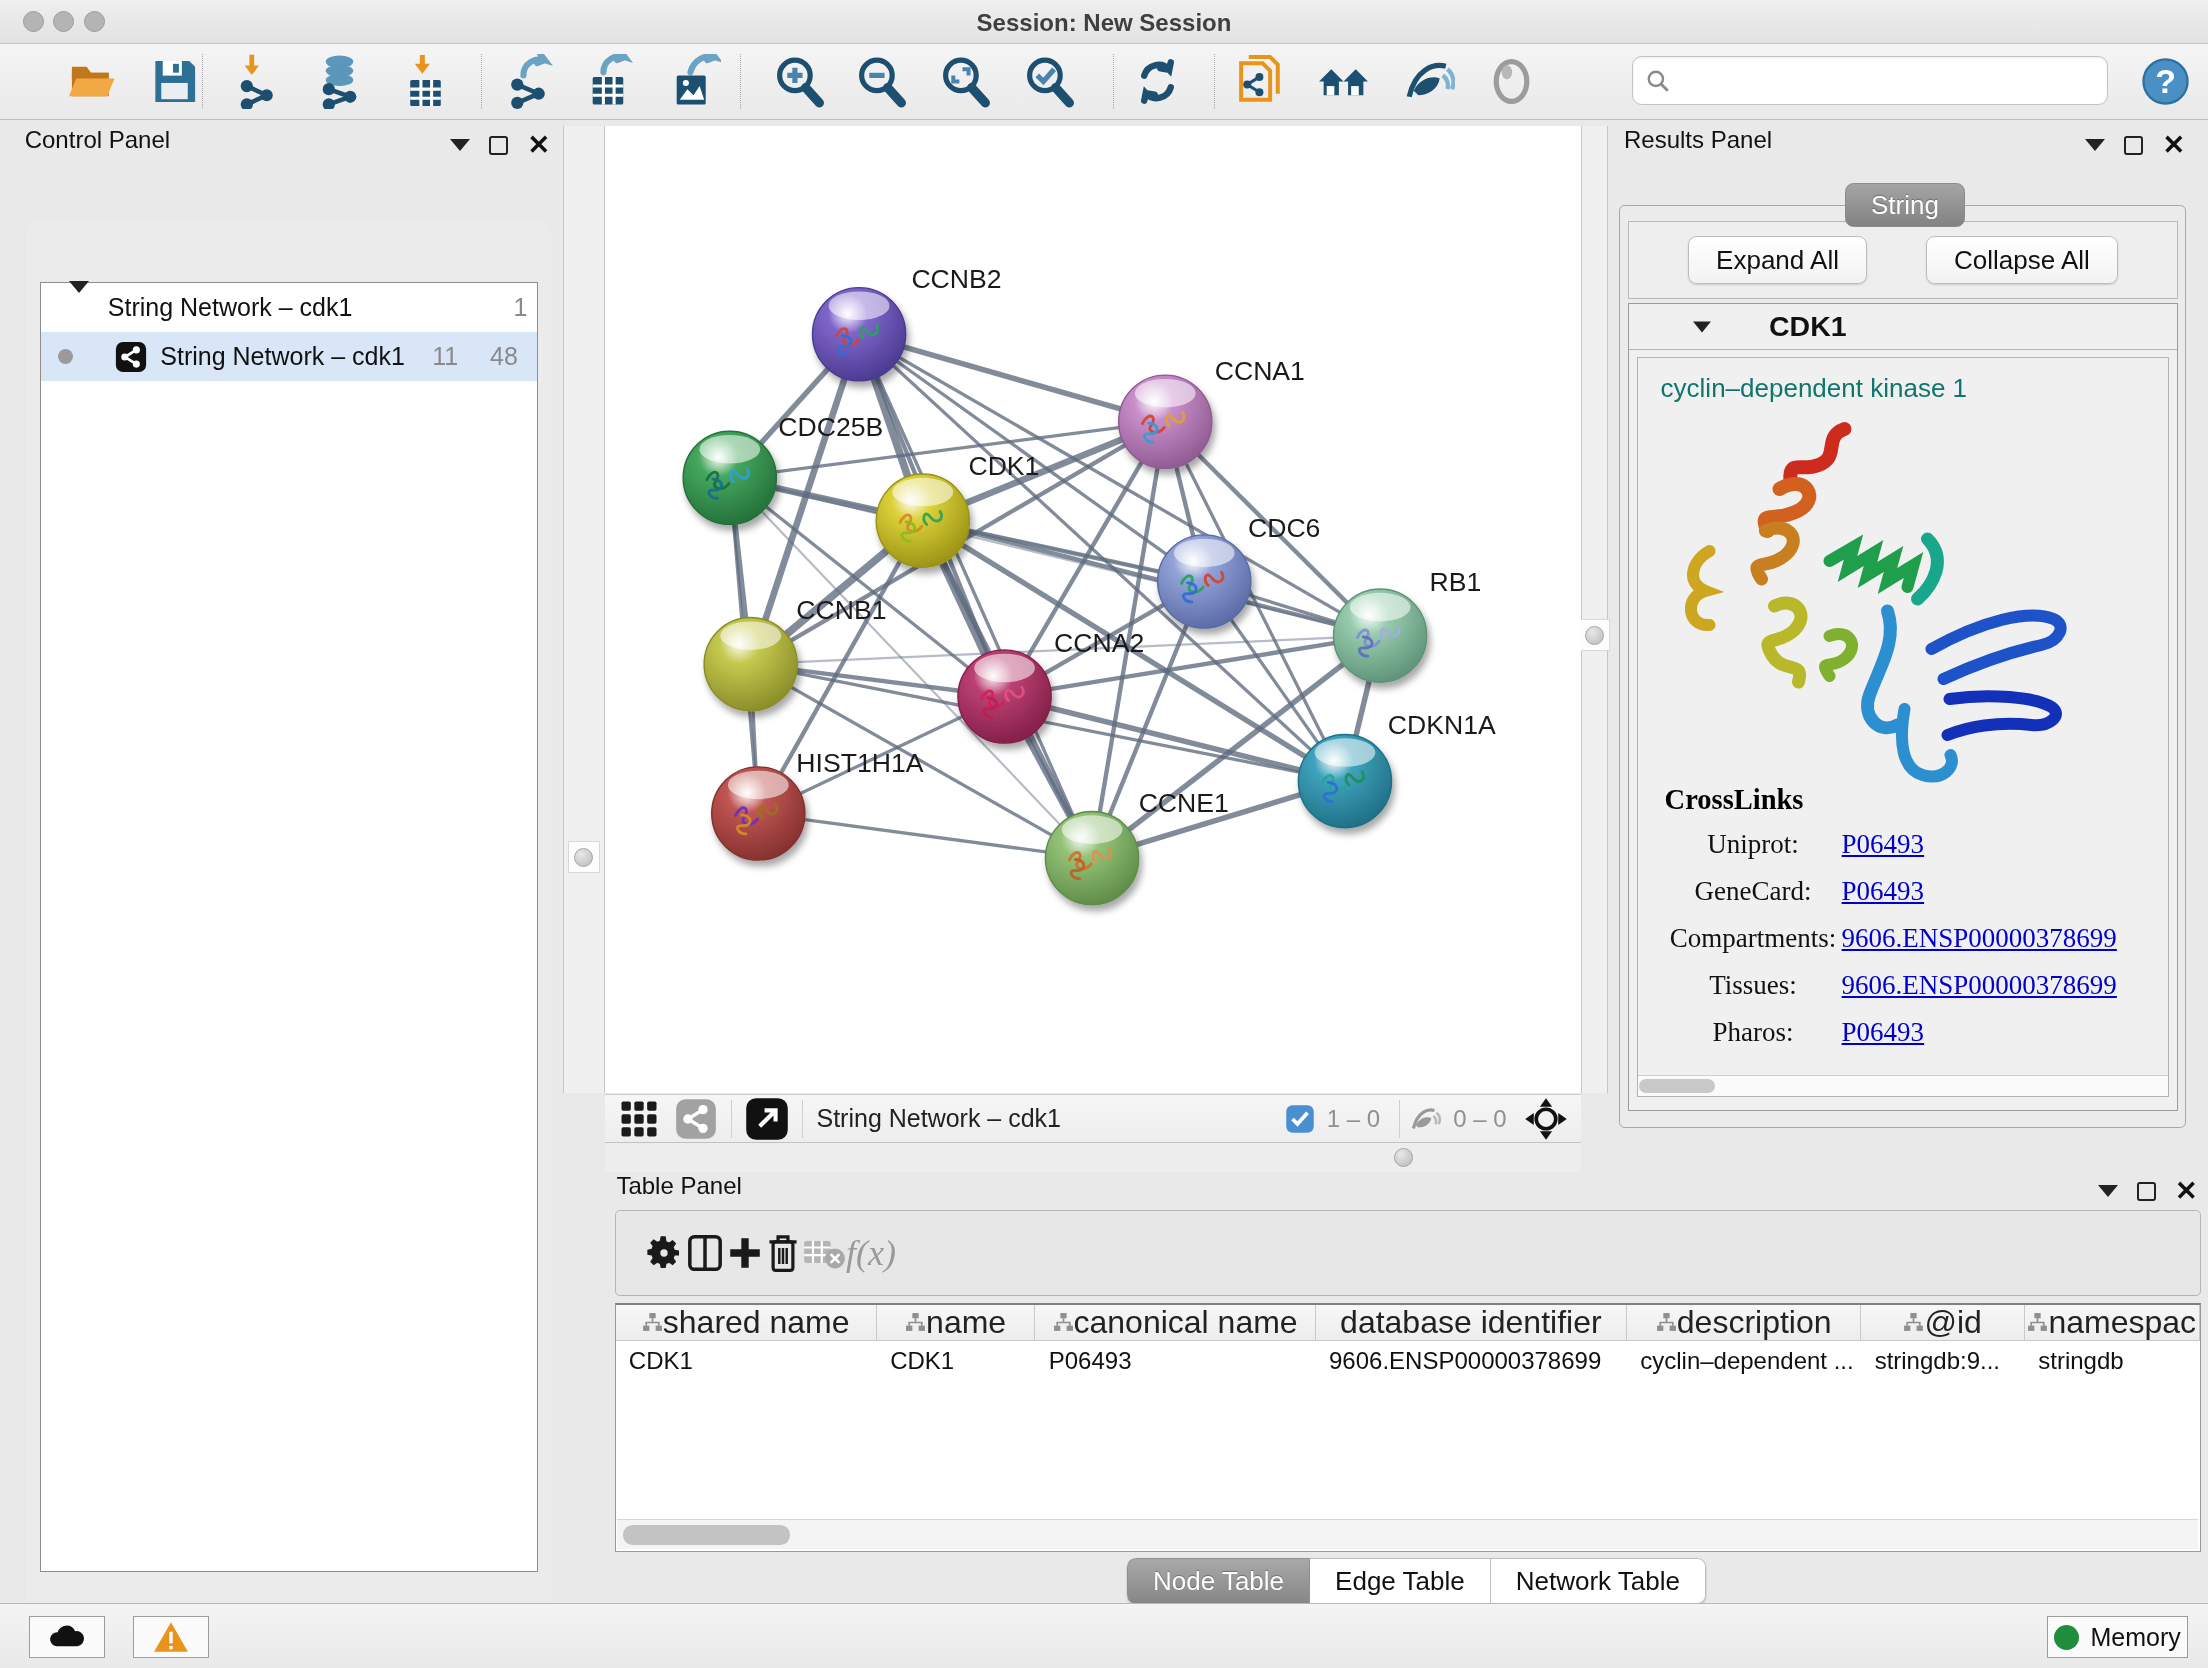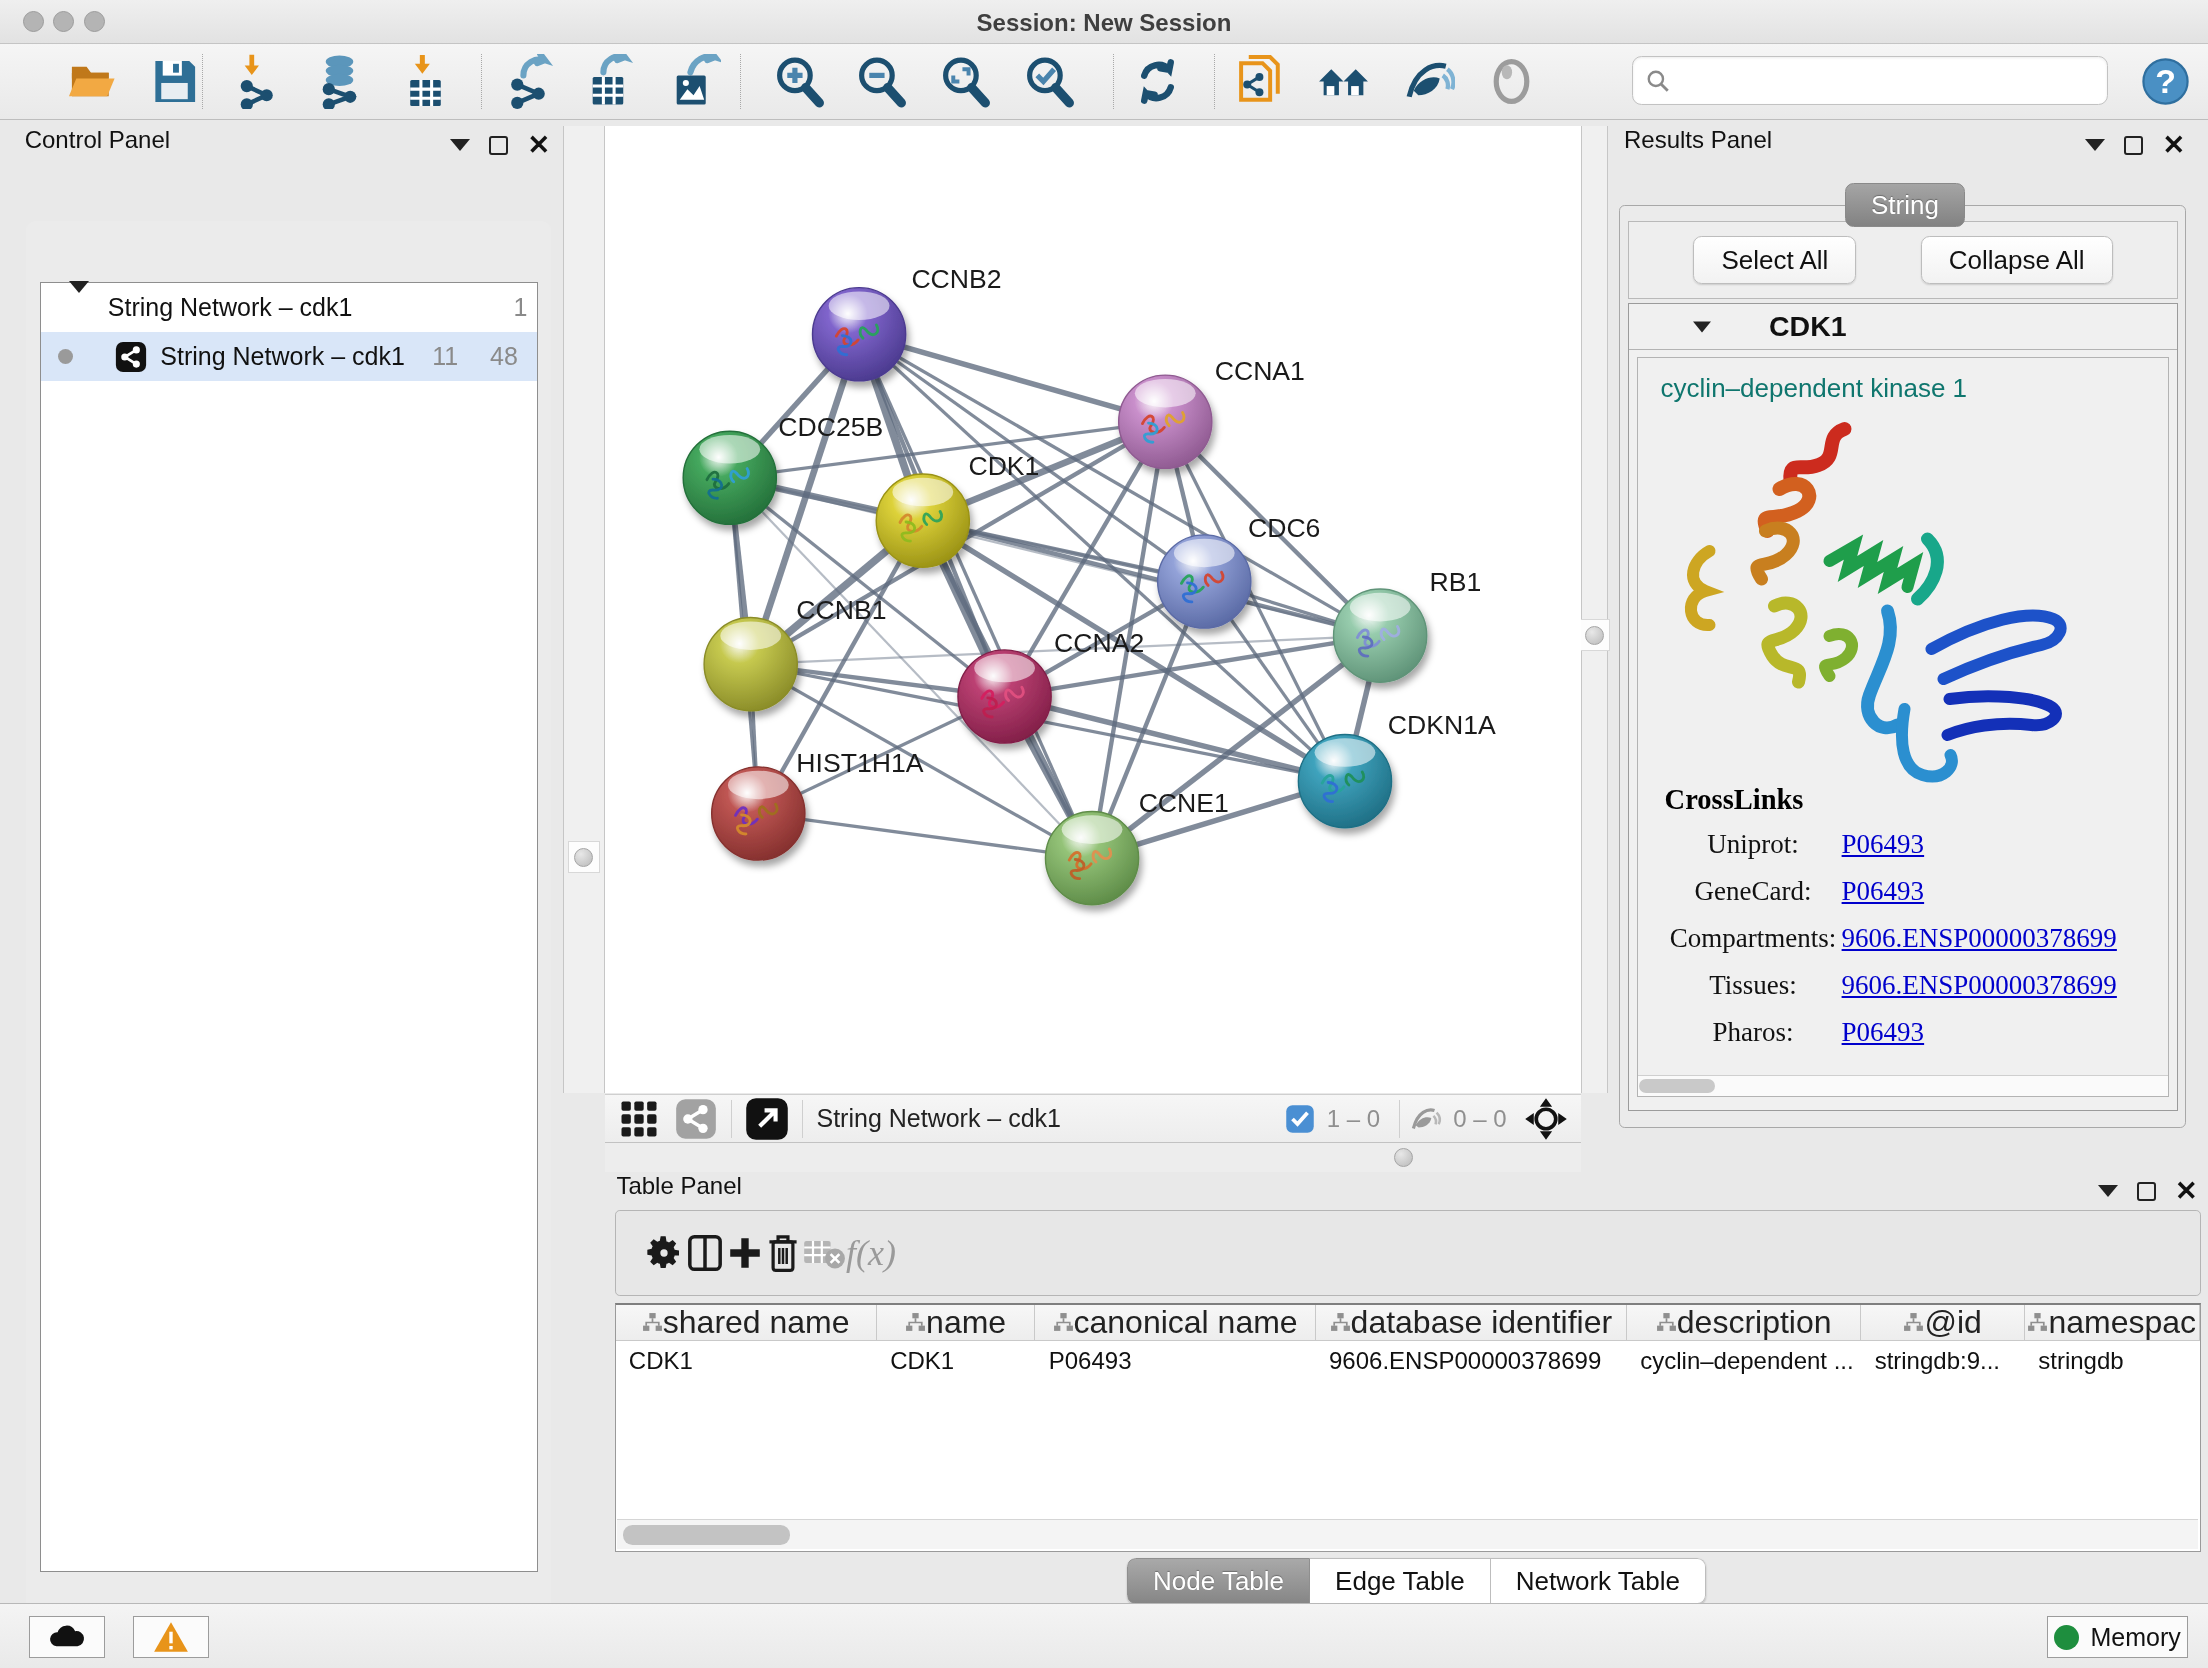--- a/index.html
+++ b/index.html
@@ -587,21 +587,21 @@
     <span class="panel-title">Results Panel</span>
     <span class="panel-ctl">
       <span class="tri-down"></span>
       <span class="float-sq"></span>
       <span class="close-x">✕</span>
     </span>
   </div>
   <div class="string-tab">String</div>
   <div class="rp-box"></div>
   <div class="rp-buttonbar">
-    <button class="rp-btn">Select All</button>
+    <button class="rp-btn">Expand All</button>
     <button class="rp-btn">Collapse All</button>
   </div>
   <div class="rp-entry">
     <div class="rp-entry-head">
       <span class="tri-down" style="transform:scale(.9)"></span>
       <span class="gene">CDK1</span>
     </div>
     <div class="rp-body">
       <div class="rp-desc">cyclin–dependent kinase 1</div>
 
@@ -711,21 +711,21 @@
         </div>
         <div class="th" style="width: 281px;">
           <svg width="21" height="21" viewBox="0 0 20 20">
             <rect x="7" y="1" width="6" height="5" fill="#8f8f8f"></rect>
             <rect x="1" y="13" width="6" height="5" fill="#8f8f8f"></rect>
             <rect x="13" y="13" width="6" height="5" fill="#8f8f8f"></rect>
             <path d="M10 6 v4 M4 13 v-3 h12 v3" stroke="#8f8f8f" stroke-width="1.6" fill="none"></path>
           </svg>
           <span>canonical name</span>
         </div>
-        <div class="th" style="width: 312px;">
+        <div class="th" style="width: 312px; flex-direction: column;">
           <svg width="21" height="21" viewBox="0 0 20 20">
             <rect x="7" y="1" width="6" height="5" fill="#8f8f8f"></rect>
             <rect x="1" y="13" width="6" height="5" fill="#8f8f8f"></rect>
             <rect x="13" y="13" width="6" height="5" fill="#8f8f8f"></rect>
             <path d="M10 6 v4 M4 13 v-3 h12 v3" stroke="#8f8f8f" stroke-width="1.6" fill="none"></path>
           </svg>
           <span>database identifier</span>
         </div>
         <div class="th" style="width: 235px;">
           <svg width="21" height="21" viewBox="0 0 20 20">

